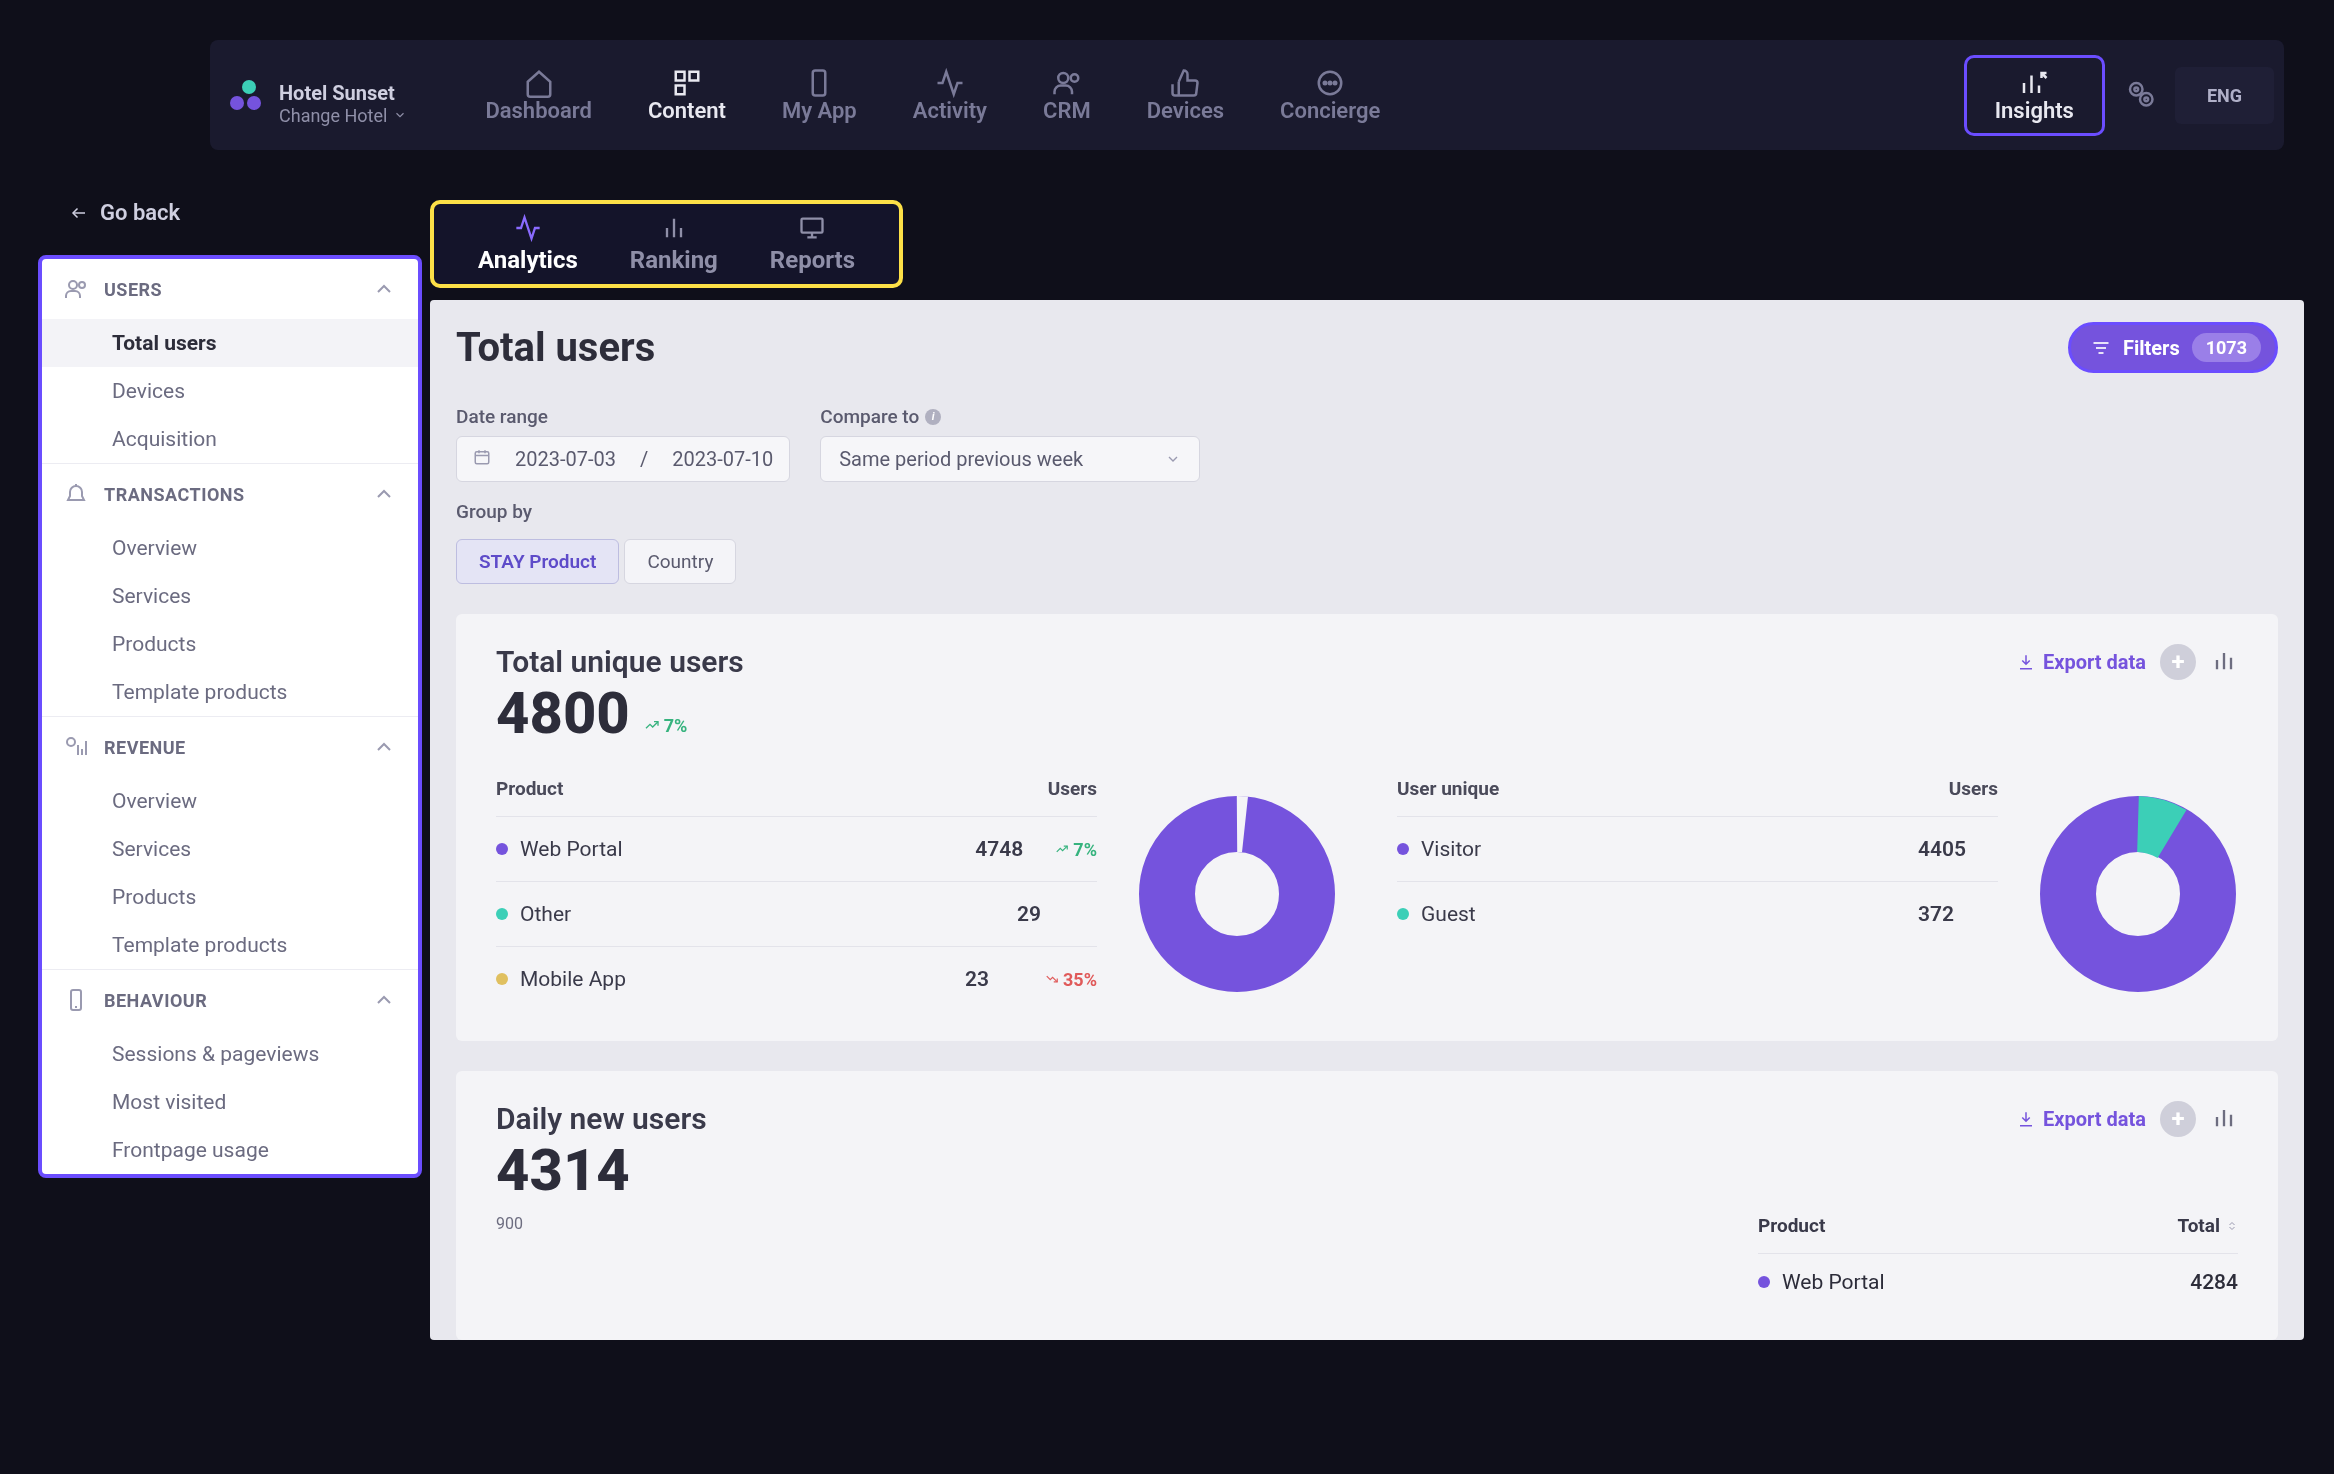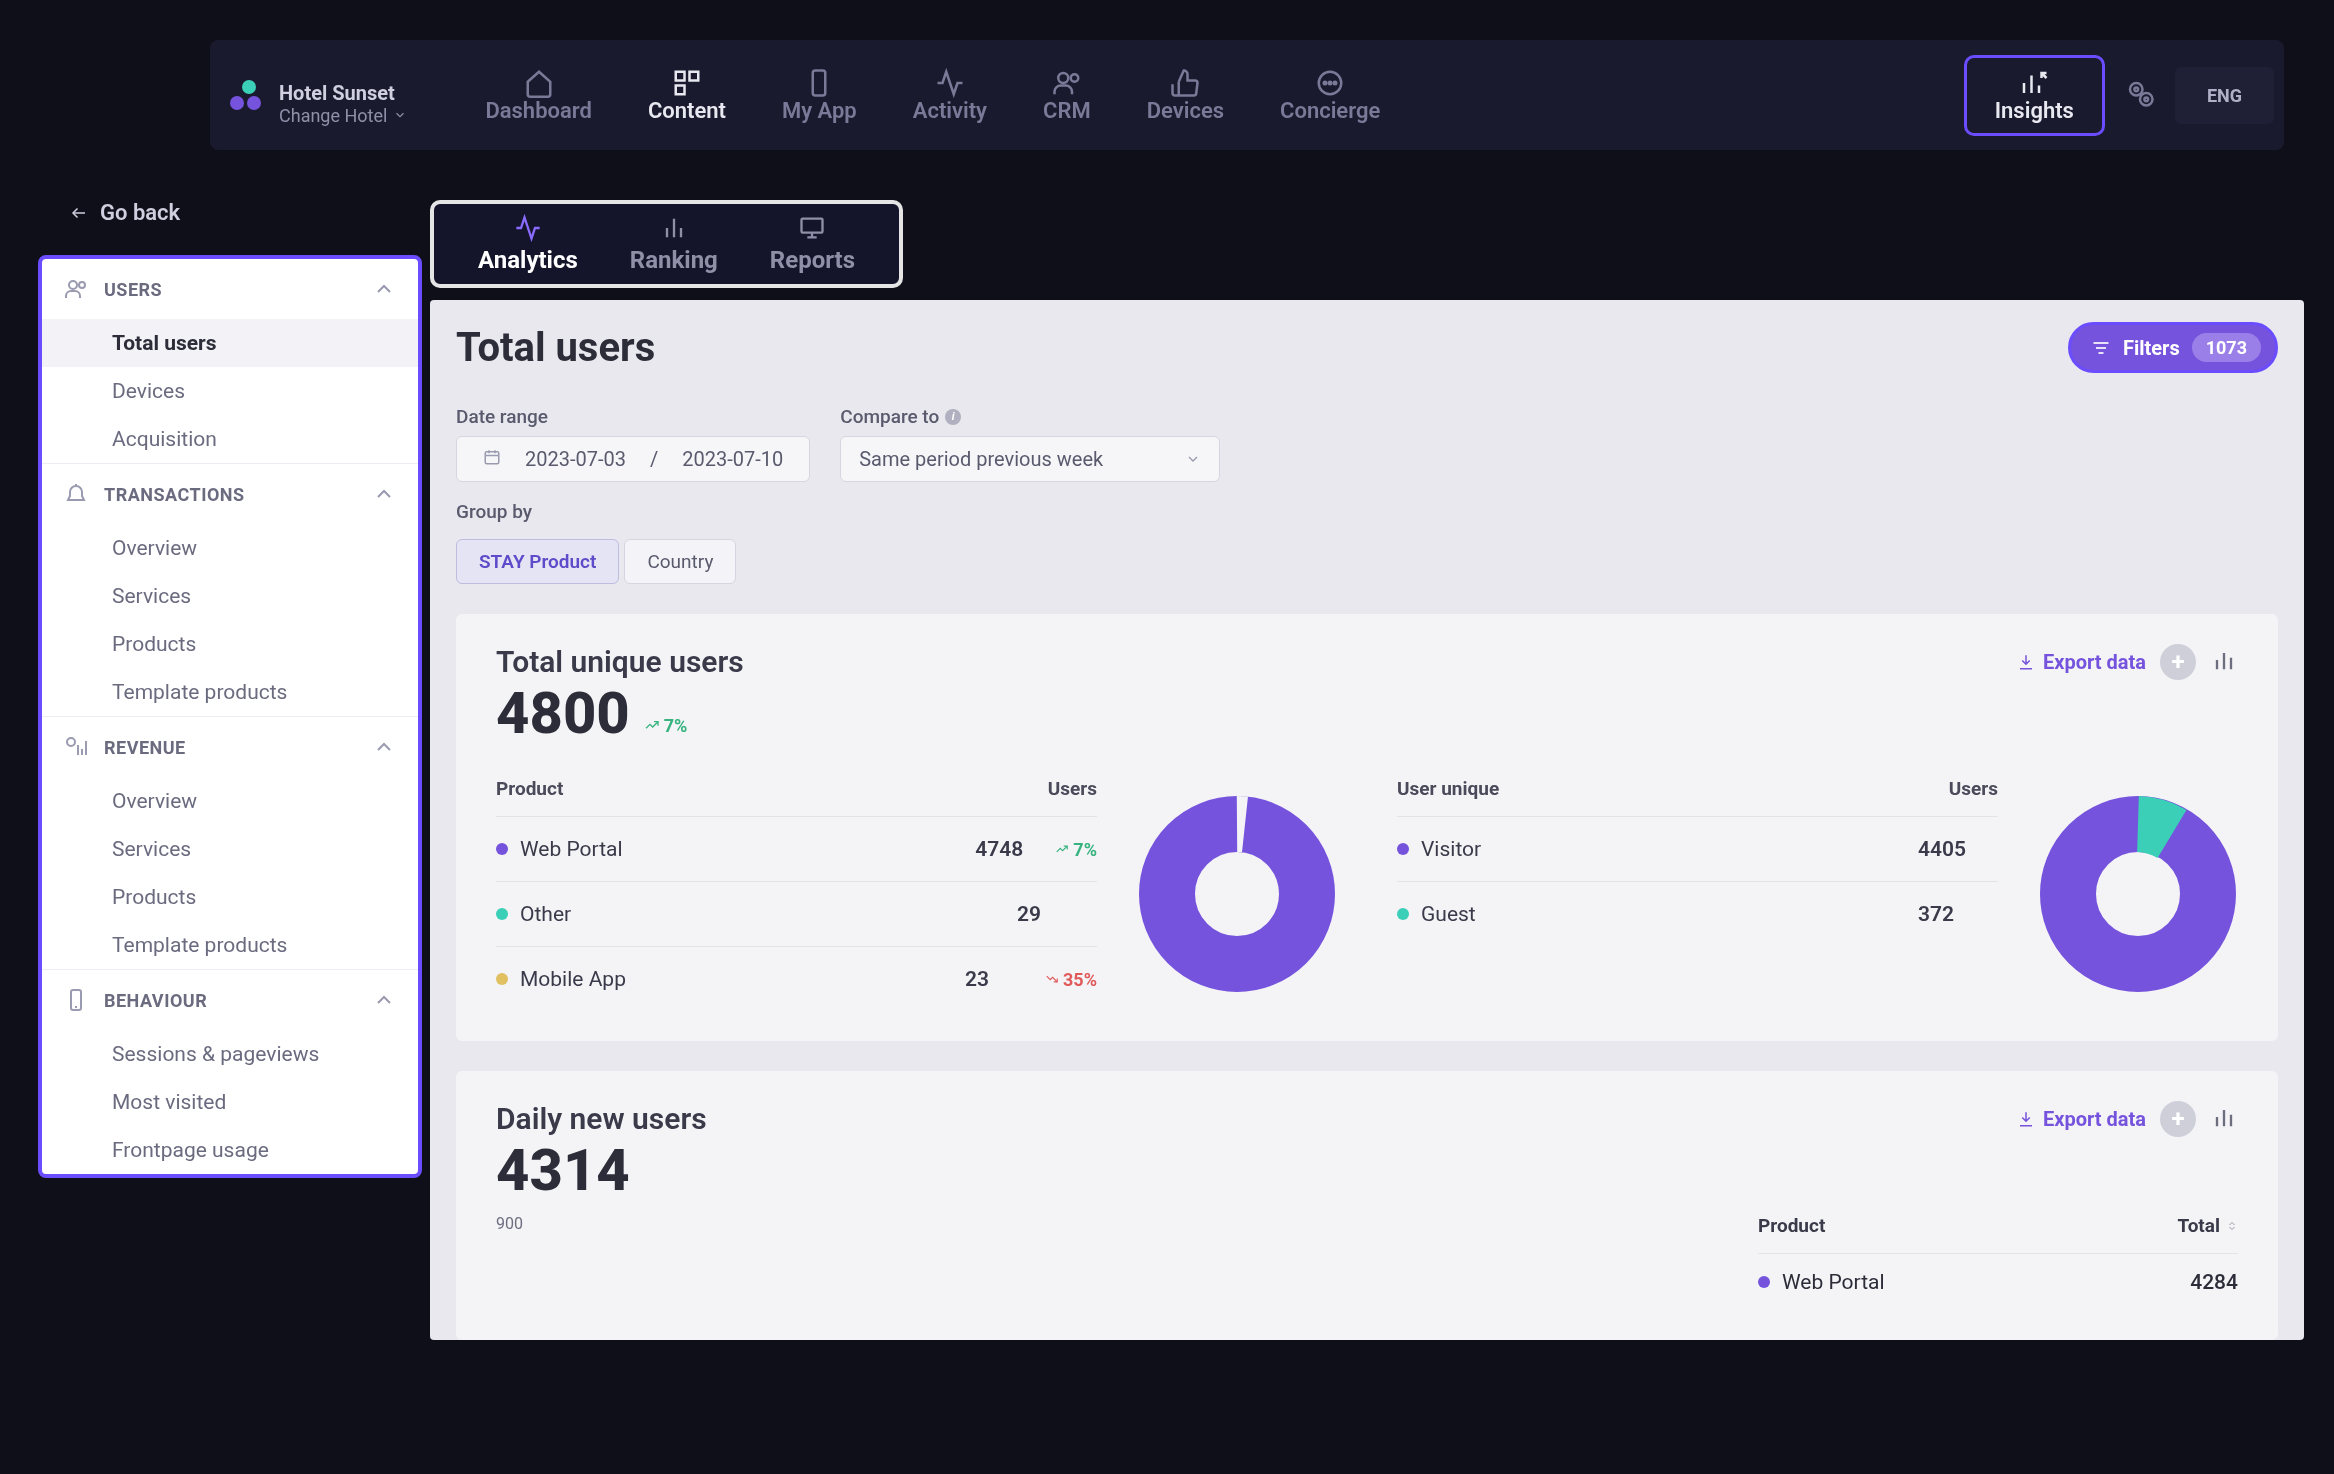--- a/index.html
+++ b/index.html
@@ -145,21 +145,21 @@
   font-weight: 700;
   color: #2d2d3a;
 }
 
 .right-col {
   flex: 1;
   margin-left: 0;
 }
 .subtabs {
   display: inline-flex;
-  border: 4px solid #e5e5e5;
+  border: 4px solid #fde047;
   border-radius: 10px;
   background: #14142a;
   padding: 10px 18px;
 }
 .subtab {
   display: flex;
   flex-direction: column;
   align-items: center;
   gap: 4px;
   color: #8f8fa8;
@@ -212,21 +212,21 @@
 .ctrl-group { display: flex; flex-direction: column; gap: 8px; }
 .ctrl-label { font-size: 19px; color: #5a5a6e; font-weight: 500; display: flex; align-items: center; gap: 6px; }
 .info-badge { width: 16px; height: 16px; border-radius: 50%; background: #b0b0c0; color: #fff; font-size: 11px; display: inline-flex; align-items:center; justify-content:center; font-style: italic; font-weight: 700; }
 .date-picker {
   display: flex;
   align-items: center;
   gap: 24px;
   background: #f6f6f9;
   border: 1px solid #d6d6e0;
   border-radius: 6px;
-  padding: 10px 26px;
+  padding: 10px 16px;
   color: #5a5a6e;
   font-size: 20px;
 }
 .date-picker .cal-ico svg { width: 18px; height: 18px; stroke: #9a9ab0; fill:none; }
 .compare-select {
   display: flex;
   align-items: center;
   justify-content: space-between;
   min-width: 380px;
   background: #f6f6f9;

